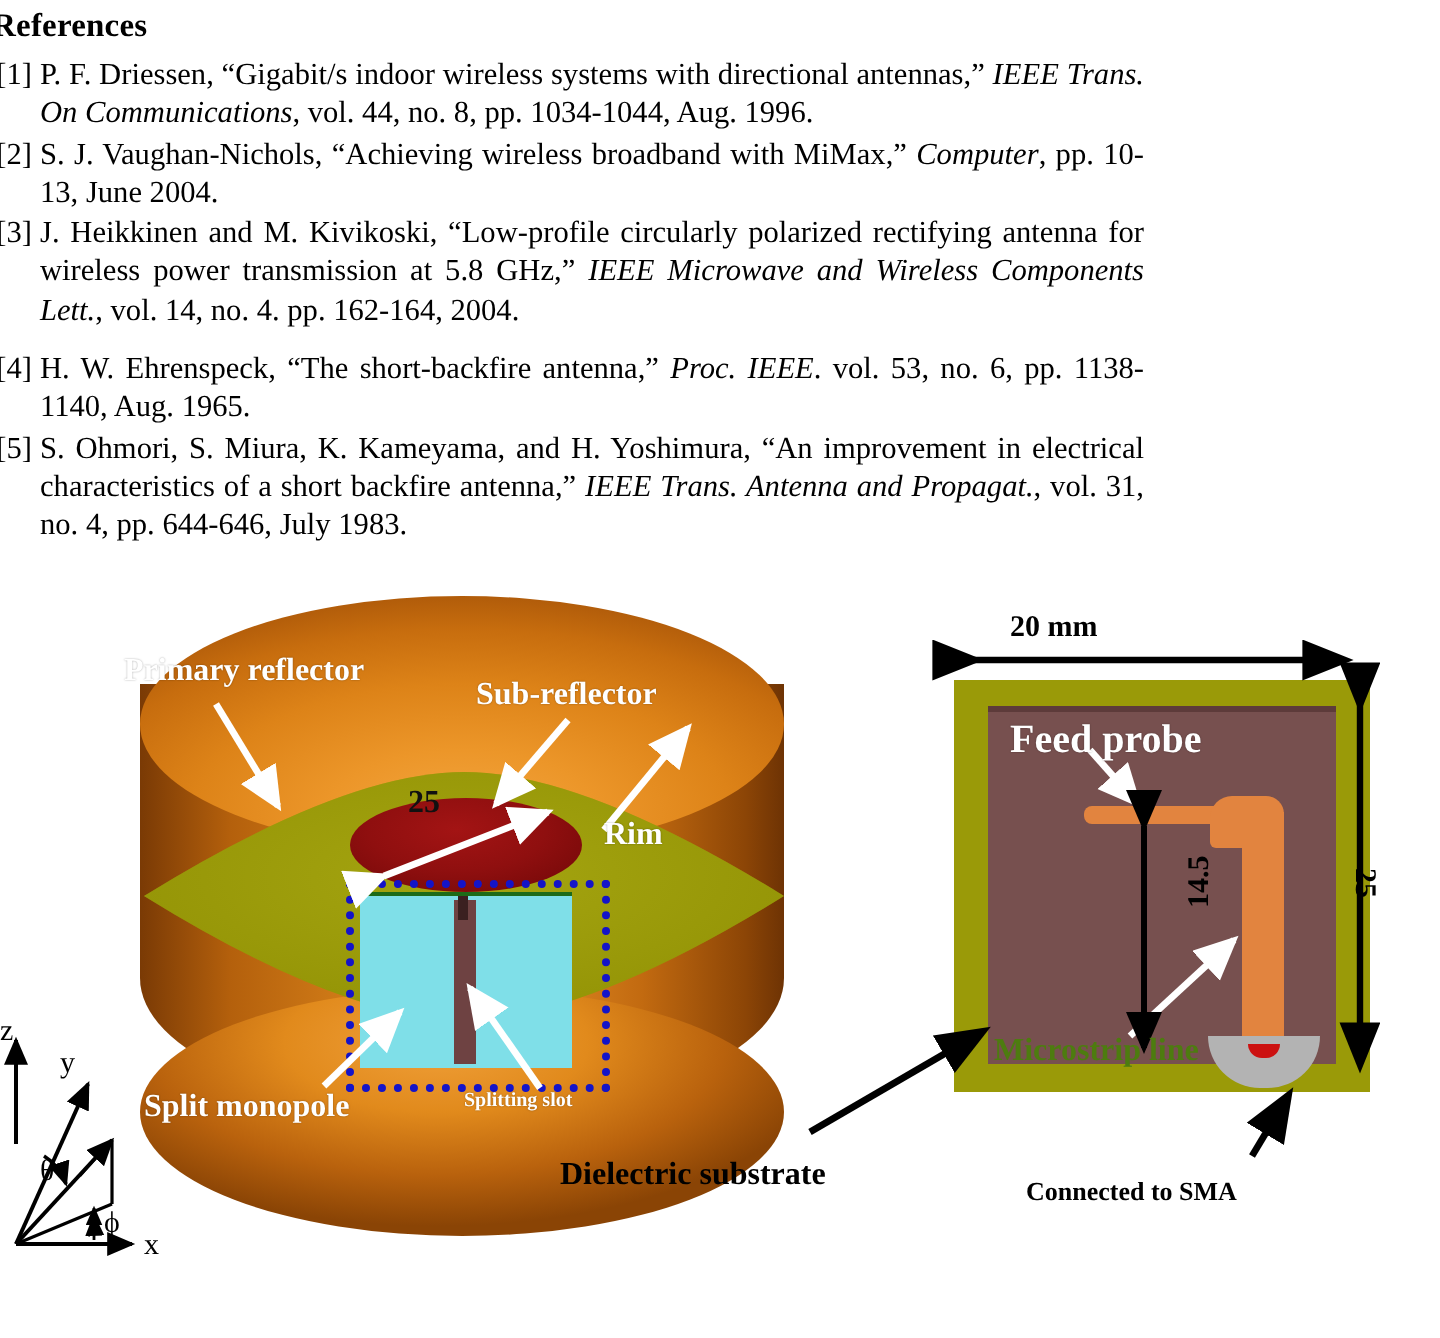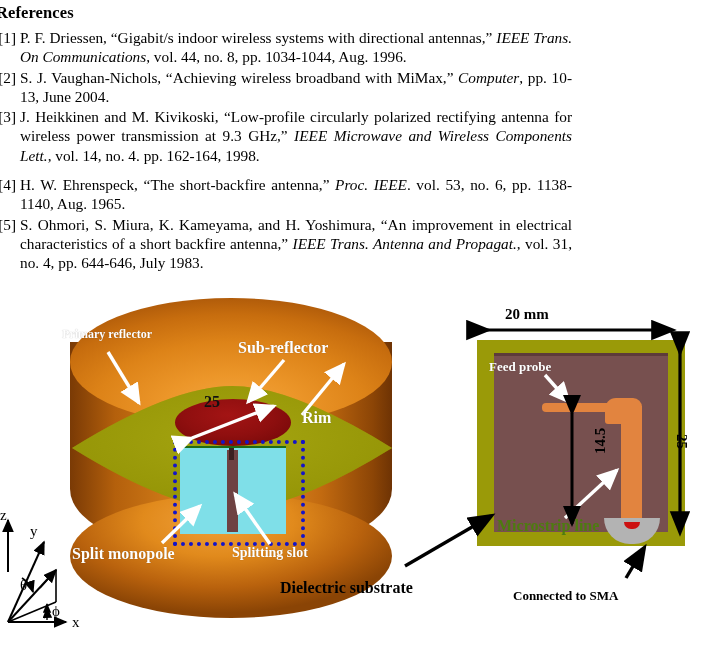--- a/index.html
+++ b/index.html
@@ -106,21 +106,21 @@
       <span class="ref-body"><span>P. F. Driessen, “Gigabit/s indoor wireless systems with directional antennas,” </span><i>IEEE Trans. On Communications</i><span>, vol. 44, no. 8, pp. 1034-1044, Aug. 1996.</span></span>
     </div>
 
     <div class="ref-item">
       <span class="ref-num">[2]</span>
       <span class="ref-body"><span>S. J. Vaughan-Nichols, “Achieving wireless broadband with MiMax,” </span><i>Computer</i><span>, pp. 10-13, June 2004.</span></span>
     </div>
 
     <div class="ref-item">
       <span class="ref-num">[3]</span>
-      <span class="ref-body"><span>J. Heikkinen and M. Kivikoski, “Low-profile circularly polarized rectifying antenna for wireless power transmission at 9.3 GHz,” </span><i>IEEE Microwave and Wireless Components Lett.</i><span>, vol. 14, no. 4. pp. 162-164, 1998.</span></span>
+      <span class="ref-body"><span>J. Heikkinen and M. Kivikoski, “Low-profile circularly polarized rectifying antenna for wireless power transmission at 5.8 GHz,” </span><i>IEEE Microwave and Wireless Components Lett.</i><span>, vol. 14, no. 4. pp. 162-164, 2004.</span></span>
     </div>
 
     <div class="ref-gap"></div>
 
     <div class="ref-item">
       <span class="ref-num">[4]</span>
       <span class="ref-body"><span>H. W. Ehrenspeck, “The short-backfire antenna,” </span><i>Proc. IEEE</i><span>. vol. 53, no. 6, pp. 1138-1140, Aug. 1965.</span></span>
     </div>
 
     <div class="ref-item">
@@ -172,25 +172,25 @@
 
       <line x1="250" y1="117" x2="292" y2="66" stroke="#fff" stroke-width="3.4" marker-end="url(#wh)"></line>
 
       <line x1="140" y1="140" x2="222" y2="108" stroke="#fff" stroke-width="3.4" marker-end="url(#wh)" marker-start="url(#wh2)"></line>
 
       <line x1="110" y1="245" x2="148" y2="208" stroke="#fff" stroke-width="3.4" marker-end="url(#wh)"></line>
 
       <line x1="218" y1="246" x2="183" y2="196" stroke="#fff" stroke-width="3.4" marker-end="url(#wh)"></line>
     </svg>
 
-    <div class="lbl lbl-w" style="left:10px;top:30px;font-size:12px;">Primary reflector</div>
+    <div class="lbl lbl-w" style="left:10px;top:30px;font-size:16px;">Primary reflector</div>
     <div class="lbl lbl-w" style="left:186px;top:42px;font-size:16px;">Sub-reflector</div>
     <div class="lbl lbl-w" style="left:250px;top:112px;font-size:16px;">Rim</div>
     <div class="lbl lbl-w" style="left:20px;top:248px;font-size:16px;">Split monopole</div>
-    <div class="lbl lbl-w" style="left:180px;top:248px;font-size:14px;">Splitting slot</div>
+    <div class="lbl lbl-w" style="left:180px;top:248px;font-size:10px;">Splitting slot</div>
     <div class="lbl lbl-k" style="left:152px;top:96px;font-size:16px;color:#111;">25</div>
   </div>
 
   <div class="axes">
     <svg viewBox="0 0 110 130" width="110" height="130">
       <defs>
         <marker id="bk" markerWidth="8" markerHeight="8" refX="6.2" refY="3" orient="auto">
           <path d="M0,0 L7,3 L0,6 z" fill="#000"></path>
         </marker>
       </defs>
@@ -242,21 +242,21 @@
         </marker>
       </defs>
 
       <line x1="68" y1="35" x2="92" y2="62" stroke="#fff" stroke-width="3.4" marker-end="url(#wh3)"></line>
 
       <line x1="88" y1="178" x2="140" y2="130" stroke="#fff" stroke-width="3.4" marker-end="url(#wh3)"></line>
 
       <line x1="95" y1="73" x2="95" y2="184" stroke="#000" stroke-width="3" marker-start="url(#bk2)" marker-end="url(#bk3)"></line>
     </svg>
 
-    <div class="lbl lbl-w" style="left:12px;top:20px;font-size:13px;">Feed probe</div>
+    <div class="lbl lbl-w" style="left:28px;top:20px;font-size:20px;">Feed probe</div>
     <div class="lbl" style="left:20px;top:178px;font-size:16px;color:#4d7c0f;">Microstrip line</div>
   </div>
 
   <svg style="position:absolute;left:460px;top:18px;width:250px;height:250px;overflow:visible;" viewBox="0 0 250 250">
     <defs>
       <marker id="bk4" markerWidth="9" markerHeight="9" refX="6.5" refY="3.2" orient="auto">
         <path d="M0,0 L8,3.2 L0,6.4 z" fill="#000"></path>
       </marker>
       <marker id="bk5" markerWidth="9" markerHeight="9" refX="6.5" refY="3.2" orient="auto">
         <path d="M0,0 L8,3.2 L0,6.4 z" fill="#000"></path>

